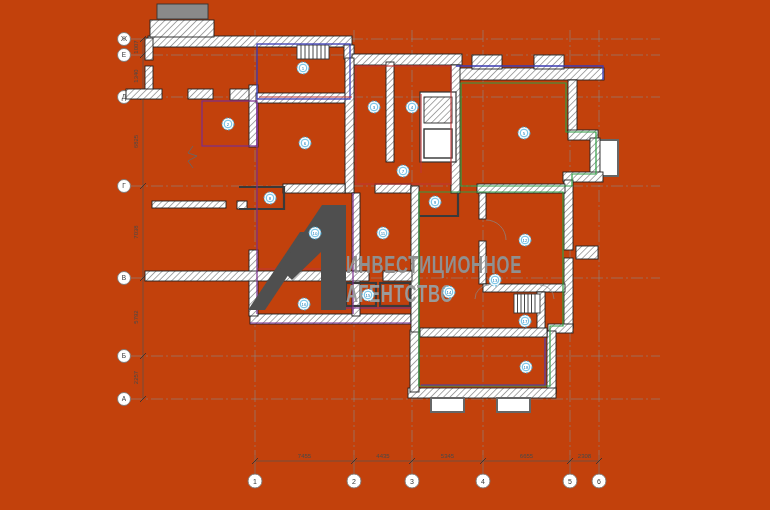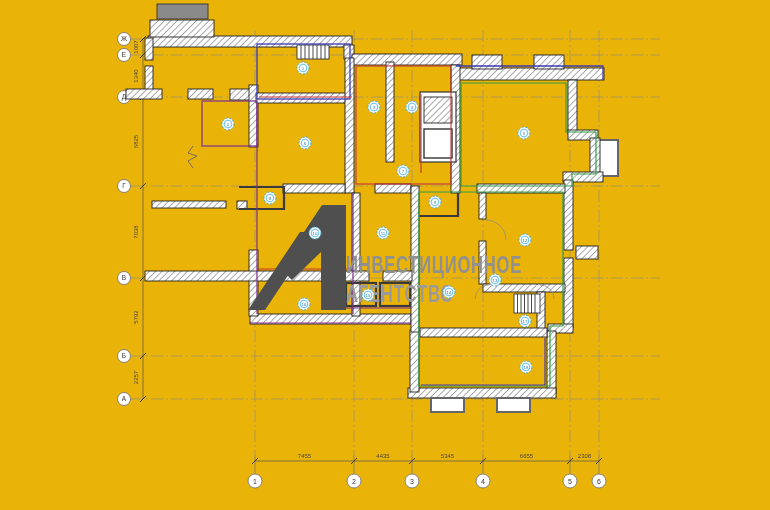--- a/index.html
+++ b/index.html
@@ -1,16 +1,16 @@
 <!DOCTYPE html>
 <html><head>
 <meta charset="utf-8">
 <style>
   html,body{margin:0;padding:0;background:#ffffff;}
-  .page{width:770px;height:510px;position:relative;background:#eab308;overflow:hidden;
+  .page{width:770px;height:510px;position:relative;background:#c2410c;overflow:hidden;
         font-family:"Liberation Sans", sans-serif;}
   svg text{font-family:"Liberation Sans", sans-serif;}
   .wm-text{font-weight:bold;letter-spacing:1px;}
 </style>
 </head>
 <body>
 
 <div class="page">
 <svg id="plan-svg" width="770" height="510" viewBox="0 0 770 510" xmlns="http://www.w3.org/2000/svg">
   <defs>

